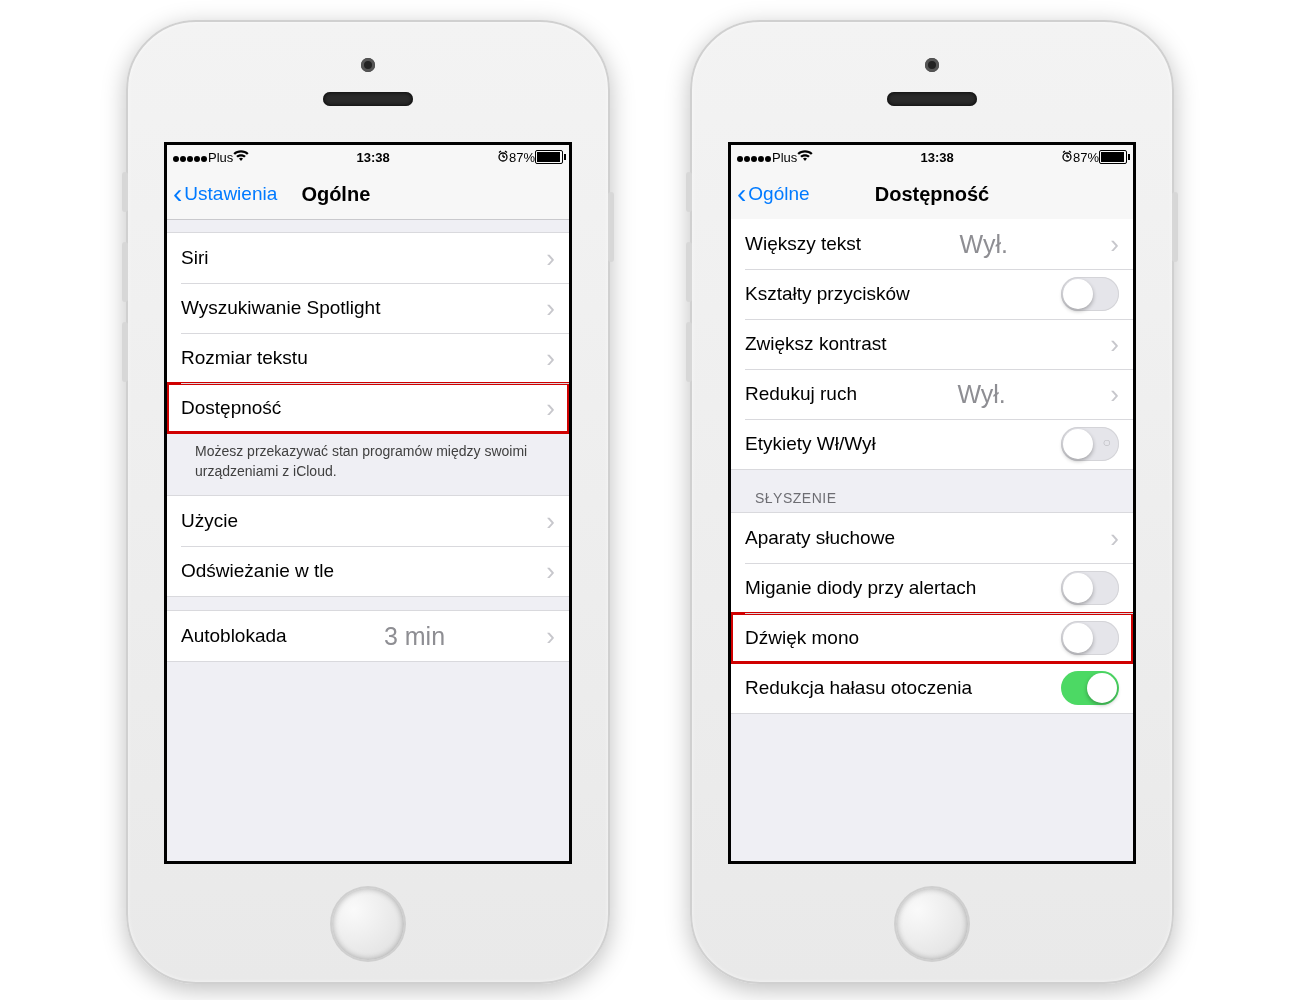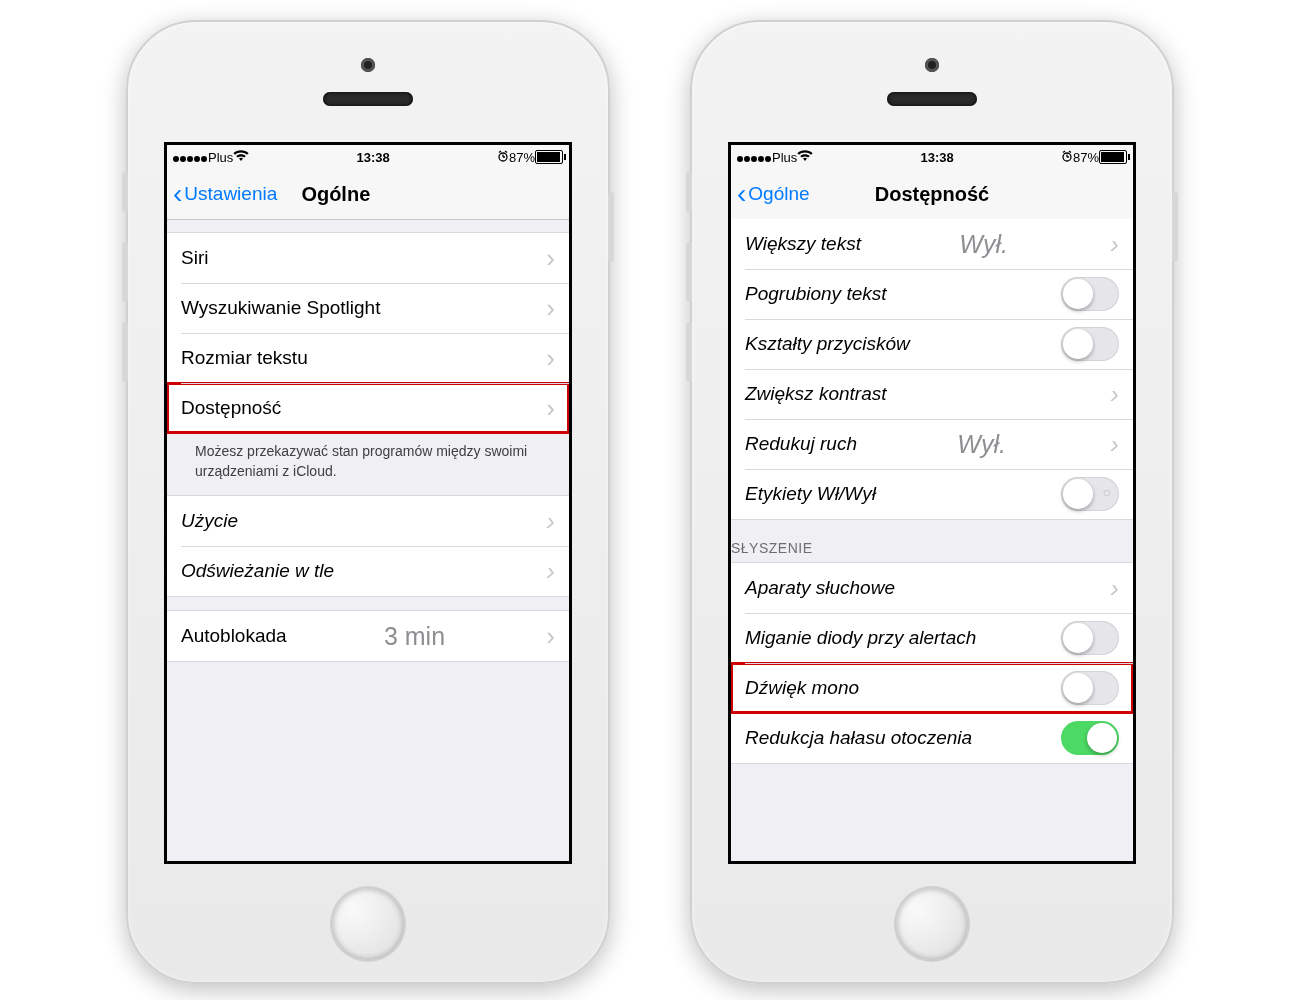--- a/index.html
+++ b/index.html
@@ -46,36 +46,36 @@
 
   
   .navbar{ height:50px; background:#f7f7f7; border-bottom:1px solid #c9c9cd; display:flex; align-items:center; position:relative;}
   .navbar .back{ color:#007aff; font-size:19px; display:flex; align-items:center; gap:2px; padding-left:6px; font-weight:400;}
   .navbar .back .chev{ font-size:28px; line-height:0; font-weight:300;}
   .navbar .title{ position:absolute; left:50%; transform:translateX(-50%); font-size:20px; font-weight:600; color:#000;}
   .navbar.shift .title{ left:42%; }
 
   
   .list{ background:#fff; border-top:1px solid #d9d9dd; border-bottom:1px solid #d9d9dd; margin-top:13px;}
-  .list.tight{ margin-top:0;font-style:italic;}
+  .list.tight{ margin-top:0;}
   .row{ height:50px; display:flex; align-items:center; padding:0 14px; position:relative; font-size:19px; color:#000;}
   .row + .row::before{ content:""; position:absolute; left:14px; right:0; top:0; height:1px; background:#d9d9dd;}
   .row .chev-r{ margin-left:auto; color:#c7c7cc; font-size:26px; font-weight:300;}
   .row .detail{ margin-left:auto; color:#8e8e93; font-size:25px; padding-right:4px;}
   .row.highlight{ outline:3px solid #d00000; outline-offset:-2px; z-index:5;}
 
   
   .toggle{ margin-left:auto; width:58px; height:34px; border-radius:20px; background:#e5e5ea; position:relative; box-shadow:inset 0 0 0 1px #d4d4d8;}
   .toggle.on{ background:#4cd964; box-shadow:none;}
   .toggle .knob{ position:absolute; top:2px; left:2px; width:30px; height:30px; background:#fff; border-radius:50%; box-shadow:0 2px 4px rgba(0,0,0,.3);}
   .toggle.on .knob{ left:auto; right:2px;}
   .toggle.wlabel::after{ content:"○"; position:absolute; right:8px; top:7px; font-size:14px; color:#bcbcc1;}
 
   .footer-note{ font-size:14px; color:#404040; padding:8px 28px 14px; line-height:1.4;}
-  .section-header{ font-size:14px; color:#6d6d72; padding:20px 0 6px; letter-spacing:.5px;border-radius:14px;}
+  .section-header{ font-size:14px; color:#6d6d72; padding:20px 24px 6px; letter-spacing:.5px;border-radius:14px;}
   .scroll-area{ position:absolute; top:74px; left:0; right:0; bottom:0; overflow:hidden;}
 </style>
 </head>
 <body>
 
 <div class="phone">
   <div class="side-btn sb1"></div>
   <div class="side-btn sb2"></div>
   <div class="side-btn sb3"></div>
   <div class="side-btn sb4"></div>
@@ -215,26 +215,20 @@
 
     <div class="scroll-area">
 
       <div class="list tight" style="border-top:none">
         <div class="row">
           <span>Większy tekst</span>
           <span class="detail">Wył.</span>
           <span class="chev-r">›</span>
         </div>
         <div class="row">
-          <span>Pogrubiony tekst</span>
-          <div class="toggle">
-              <div class="knob"></div>
-            </div>
-        </div>
-        <div class="row">
           <span>Kształty przycisków</span>
           <div class="toggle">
               <div class="knob"></div>
             </div>
         </div>
         <div class="row">
           <span>Zwiększ kontrast</span>
           <span class="chev-r">›</span>
         </div>
         <div class="row">

